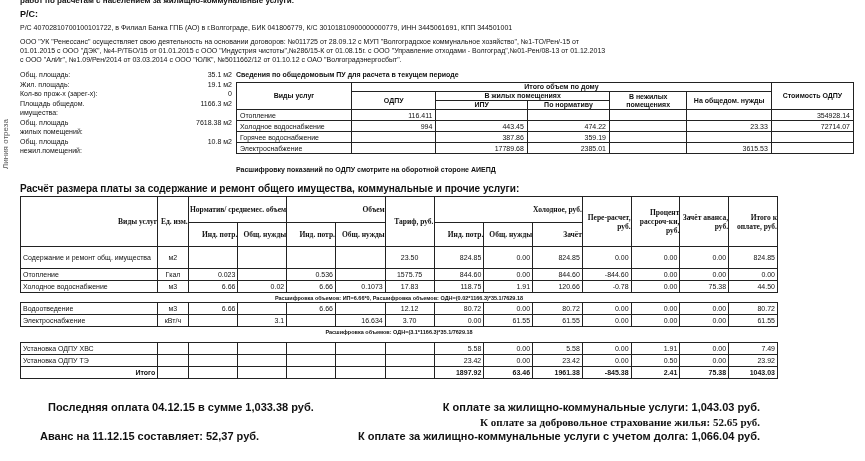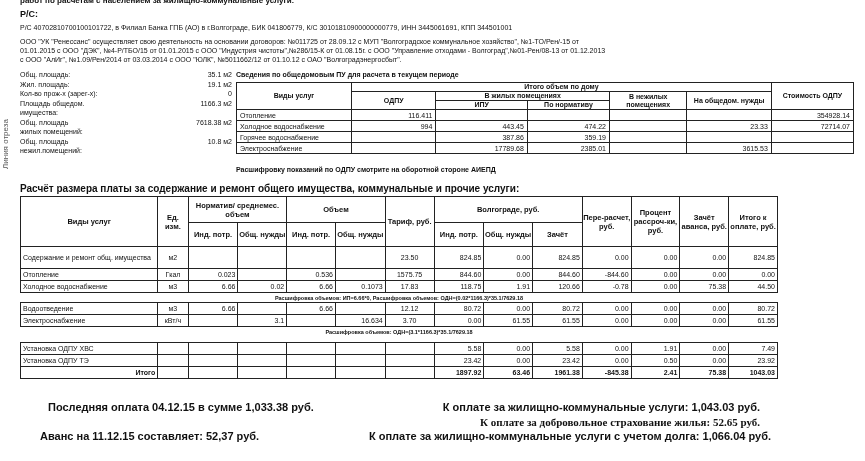--- a/index.html
+++ b/index.html
@@ -18,21 +18,21 @@
   .odpu-title { left: 236px; top: 71px; font-size: 7px; font-weight: bold; }
   table { border-collapse: collapse; }
   td, th { border: 1px solid #222; font-size: 7px; }
   .odpu { left: 236px; top: 82px; width: 618px; }
   .odpu th { font-weight: bold; text-align: center; line-height: 8px; }
   .odpu td { height: 11px; text-align: right; padding: 0 3px; }
   .odpu td.l { text-align: left; }
   .odpu-note { left: 236px; top: 166px; font-size: 7px; font-weight: bold; }
   .calc-title { left: 20px; top: 183px; font-size: 10px; font-weight: bold; white-space: nowrap; }
   .calc { left: 20px; top: 196px; width: 758px; }
-  .calc th { font-weight: bold; text-align: center; line-height: 9px; font-size: 7.5px; }
+  .calc th { font-weight: bold; text-align: right; line-height: 9px; font-size: 7.5px; font-family: Liberation Serif, serif; }
   .calc td { height: 12px; text-align: right; padding: 0 2px; font-size: 7px; }
   .calc td.l { text-align: left; padding-left: 2px; }
   .calc td.c { text-align: center; }
   .calc tr.note td { border: none; text-align: center; font-size: 5.5px; height: 10px; font-weight: bold; }
   .calc tr.gap td { border: none; height: 6px; }
   .calc tr.total td { font-weight: bold; }
   .foot { font-size: 11px; font-weight: bold; white-space: nowrap; padding-left: 28px; }
 </style>
 </head>
 <body>
@@ -170,21 +170,21 @@
       <col style="width:48px">
       <col style="width:48px">
   </colgroup>
   <tbody>
       <tr style="height:26px">
     <th rowspan="2">Виды услуг</th>
     <th rowspan="2">Ед. изм.</th>
     <th colspan="2">Норматив/ среднемес. объем</th>
     <th colspan="2">Объем</th>
     <th rowspan="2">Тариф, руб.</th>
-    <th colspan="3">Волгограде, руб.</th>
+    <th colspan="3">Холодное, руб.</th>
     <th rowspan="2">Пере-расчет, руб.</th>
     <th rowspan="2">Процент рассроч-ки, руб.</th>
     <th rowspan="2">Зачёт аванса, руб.</th>
     <th rowspan="2">Итого к оплате, руб.</th>
   </tr>
   <tr style="height:24px">
     <th>Инд. потр.</th>
     <th>Общ. нужды</th>
     <th>Инд. потр.</th>
     <th>Общ. нужды</th>
@@ -330,13 +330,13 @@
     <td>75.38</td>
     <td>1043.03</td>
   </tr>
 </tbody>
   </table>
 
 <div class="abs foot" style="left:20px; top:401px;">Последняя оплата 04.12.15 в сумме 1,033.38  руб.</div>
 <div class="abs foot" style="left:12px; top:430px;">Аванс на 11.12.15 составляет: 52,37  руб.</div>
 <div class="abs foot" style="right:105px; top:401px;margin-left:21px;">К оплате за жилищно-коммунальные услуги:  1,043.03  руб.</div>
 <div class="abs foot" style="right:105px; top:416px;font-family:Liberation Serif, serif;">К оплате за добровольное страхование жилья:  52.65  руб.</div>
-<div class="abs foot" style="right:94px; top:430px;margin-left:36px;">К оплате за жилищно-коммунальные услуги с учетом долга:  1,066.04  руб.</div>
+<div class="abs foot" style="right:105px; top:430px;margin-left:36px;">К оплате за жилищно-коммунальные услуги с учетом долга:  1,066.04  руб.</div>
 
 </body></html>

